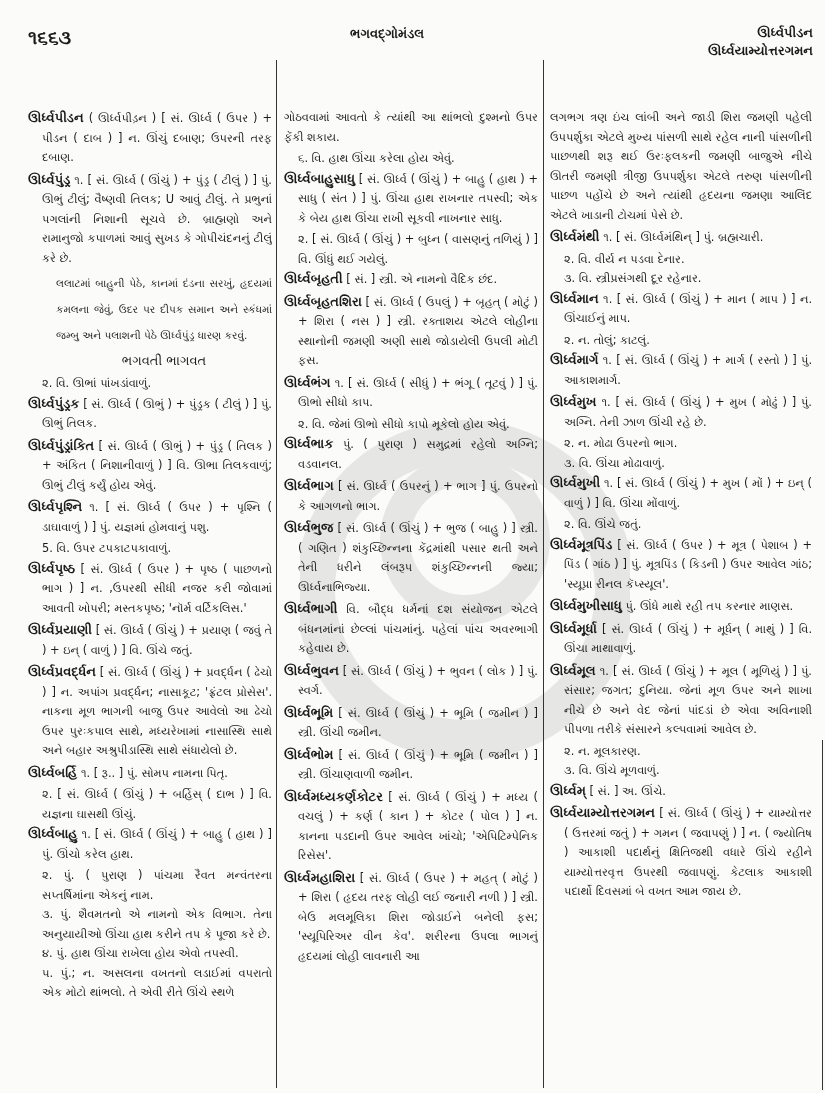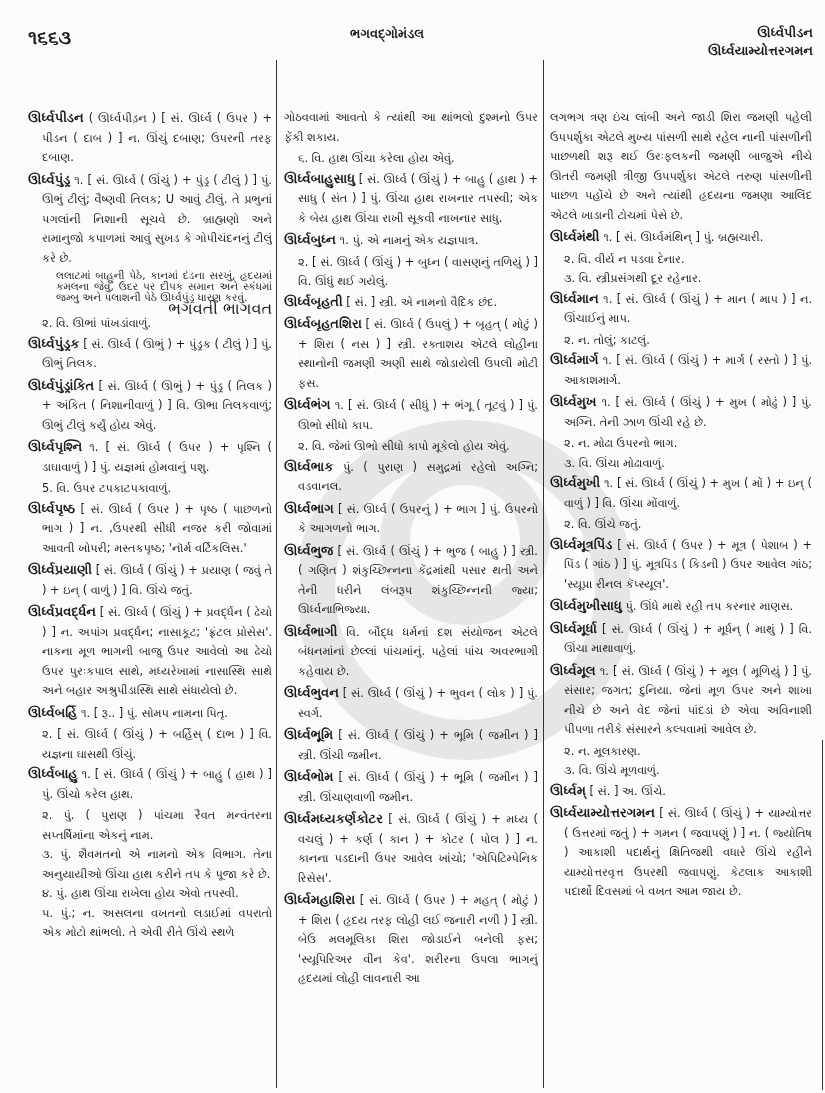--- a/index.html
+++ b/index.html
@@ -21,22 +21,22 @@
   .col2 { left:284px; width:254px; }
   .col3 { left:550px; width:262px; }
   .divider { position:absolute; top:60px; width:1px; background:#333; }
   .div1 { left:276px; height:1028px; }
   .div2 { left:543px; height:1028px; }
   .div3 { left:822px; top:740px; height:350px; }
   .entry { margin:0 0 2px 0; text-align:justify; }
   .entry .hw { font-weight:bold; font-size:13px; }
   .entry .body { }
   .sub { padding-left:14px; text-align:justify; }
-  .quote { padding-left:28px; font-size:10.5px; line-height:11px; text-align:justify; }
-  .quote-src { display:block; text-align:right; font-size:16px; }
+  .quote { padding-left:28px; font-size:10.5px; line-height:26px; text-align:justify; }
+  .quote-src { display:block; text-align:center; font-size:13px; }
   .hang { padding-left:14px; text-indent:-14px; }
 </style>
 </head>
 <body>
 
 <svg class="watermark" viewBox="0 0 330 420">
   <circle cx="165" cy="210" r="150" fill="none" stroke="#000" stroke-width="40"></circle>
   <circle cx="165" cy="160" r="70" fill="none" stroke="#000" stroke-width="30"></circle>
 </svg>
 
@@ -71,21 +71,20 @@
       <div class="entry hang"><span class="hw">ઊર્ધ્વબાહુ</span><span class="body"> ૧. [ સં. ઊર્ધ્વ ( ઊંચું ) + બાહુ ( હાથ ) ] પું. ઊંચો કરેલ હાથ.</span></div>
       <div class="sub">૨. પું. ( પુરાણ ) પાંચમા રૈવત મન્વંતરના સપ્તર્ષિમાંના એકનું નામ.</div>
       <div class="sub">૩. પું. શૈવમતનો એ નામનો એક વિભાગ. તેના અનુયાયીઓ ઊંચા હાથ કરીને તપ કે પૂજા કરે છે.</div>
       <div class="sub">૪. પું. હાથ ઊંચા રાખેલા હોય એવો તપસ્વી.</div>
       <div class="sub">૫. પું.; ન. અસલના વખતનો લડાઈમાં વપરાતો એક મોટો થાંભલો. તે એવી રીતે ઊંચે સ્થળે</div>
     </div>
   <div class="col col2">
       <div class="entry"><span class="body">ગોઠવવામાં આવતો કે ત્યાંથી આ થાંભલો દુશ્મનો ઉપર ફેંકી શકાય.</span></div>
       <div class="sub">૬. વિ. હાથ ઊંચા કરેલા હોય એવું.</div>
       <div class="entry hang"><span class="hw">ઊર્ધ્વબાહુસાધુ</span><span class="body"> [ સં. ઊર્ધ્વ ( ઊંચું ) + બાહુ ( હાથ ) + સાધુ ( સંત ) ] પું. ઊંચા હાથ રાખનાર તપસ્વી; એક કે બેય હાથ ઊંચા રાખી સૂકવી નાખનાર સાધુ.</span></div>
-      <div class="entry hang"><span class="hw">ઊર્ધ્વબુધ્ન</span><span class="body"> ૧. પું. એ નામનું એક યજ્ઞપાત્ર.</span></div>
       <div class="sub">૨. [ સં. ઊર્ધ્વ ( ઊંચું ) + બુધ્ન ( વાસણનું તળિયું ) ] વિ. ઊંધું થઈ ગયેલું.</div>
       <div class="entry hang"><span class="hw">ઊર્ધ્વબૃહતી</span><span class="body"> [ સં. ] સ્ત્રી. એ નામનો વૈદિક છંદ.</span></div>
       <div class="entry hang"><span class="hw">ઊર્ધ્વબૃહતશિરા</span><span class="body"> [ સં. ઊર્ધ્વ ( ઉપલું ) + બૃહત્ ( મોટું ) + શિરા ( નસ ) ] સ્ત્રી. રક્તાશય એટલે લોહીના સ્થાનોની જમણી અણી સાથે જોડાયેલી ઉપલી મોટી ફસ.</span></div>
       <div class="entry hang"><span class="hw">ઊર્ધ્વભંગ</span><span class="body"> ૧. [ સં. ઊર્ધ્વ ( સીધું ) + ભંગૂ ( તૂટવું ) ] પું. ઊભો સીધો કાપ.</span></div>
       <div class="sub">૨. વિ. જેમાં ઊભો સીધો કાપો મૂકેલો હોય એવું.</div>
       <div class="entry hang"><span class="hw">ઊર્ધ્વભાક</span><span class="body"> પું. ( પુરાણ ) સમુદ્રમાં રહેલો અગ્નિ; વડવાનલ.</span></div>
       <div class="entry hang"><span class="hw">ઊર્ધ્વભાગ</span><span class="body"> [ સં. ઊર્ધ્વ ( ઉપરનું ) + ભાગ ] પું. ઉપરનો કે આગળનો ભાગ.</span></div>
       <div class="entry hang"><span class="hw">ઊર્ધ્વભુજ</span><span class="body"> [ સં. ઊર્ધ્વ ( ઊંચું ) + ભુજ ( બાહુ ) ] સ્ત્રી. ( ગણિત ) શંકુચ્છિન્નના કેંદ્રમાંથી પસાર થતી અને તેની ધરીને લંબરૂપ શંકુચ્છિન્નની જ્યા; ઊર્ધ્વનાભિજ્યા.</span></div>
       <div class="entry hang"><span class="hw">ઊર્ધ્વભાગી</span><span class="body"> વિ. બૌદ્ધ ધર્મનાં દશ સંયોજન એટલે બંધનમાંનાં છેલ્લાં પાંચમાંનું. પહેલાં પાંચ અવરભાગી કહેવાય છે.</span></div>
       <div class="entry hang"><span class="hw">ઊર્ધ્વભુવન</span><span class="body"> [ સં. ઊર્ધ્વ ( ઊંચું ) + ભુવન ( લોક ) ] પું. સ્વર્ગ.</span></div>

